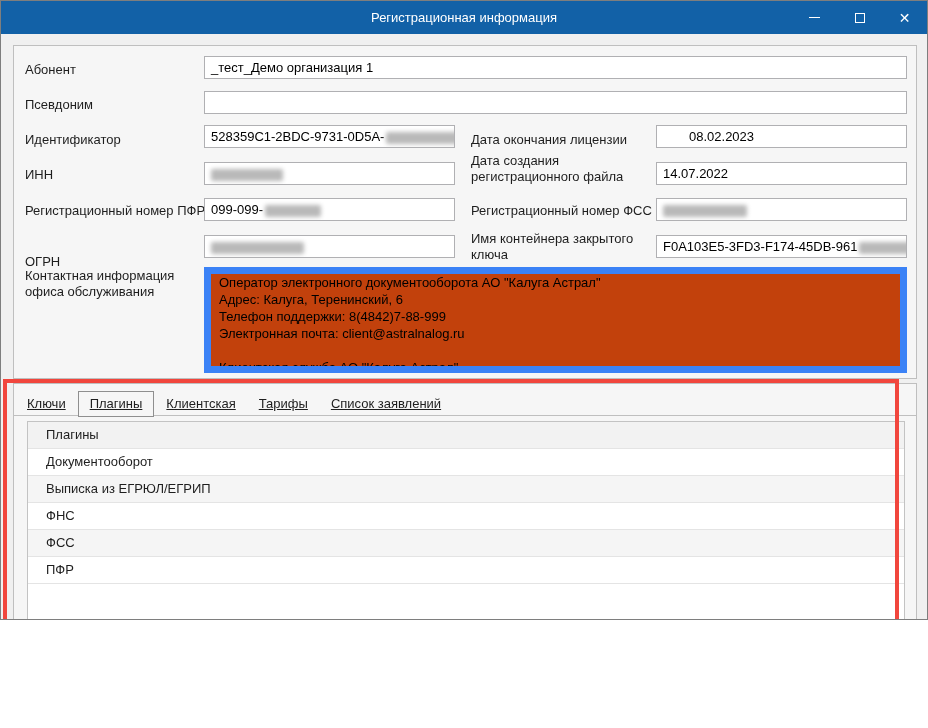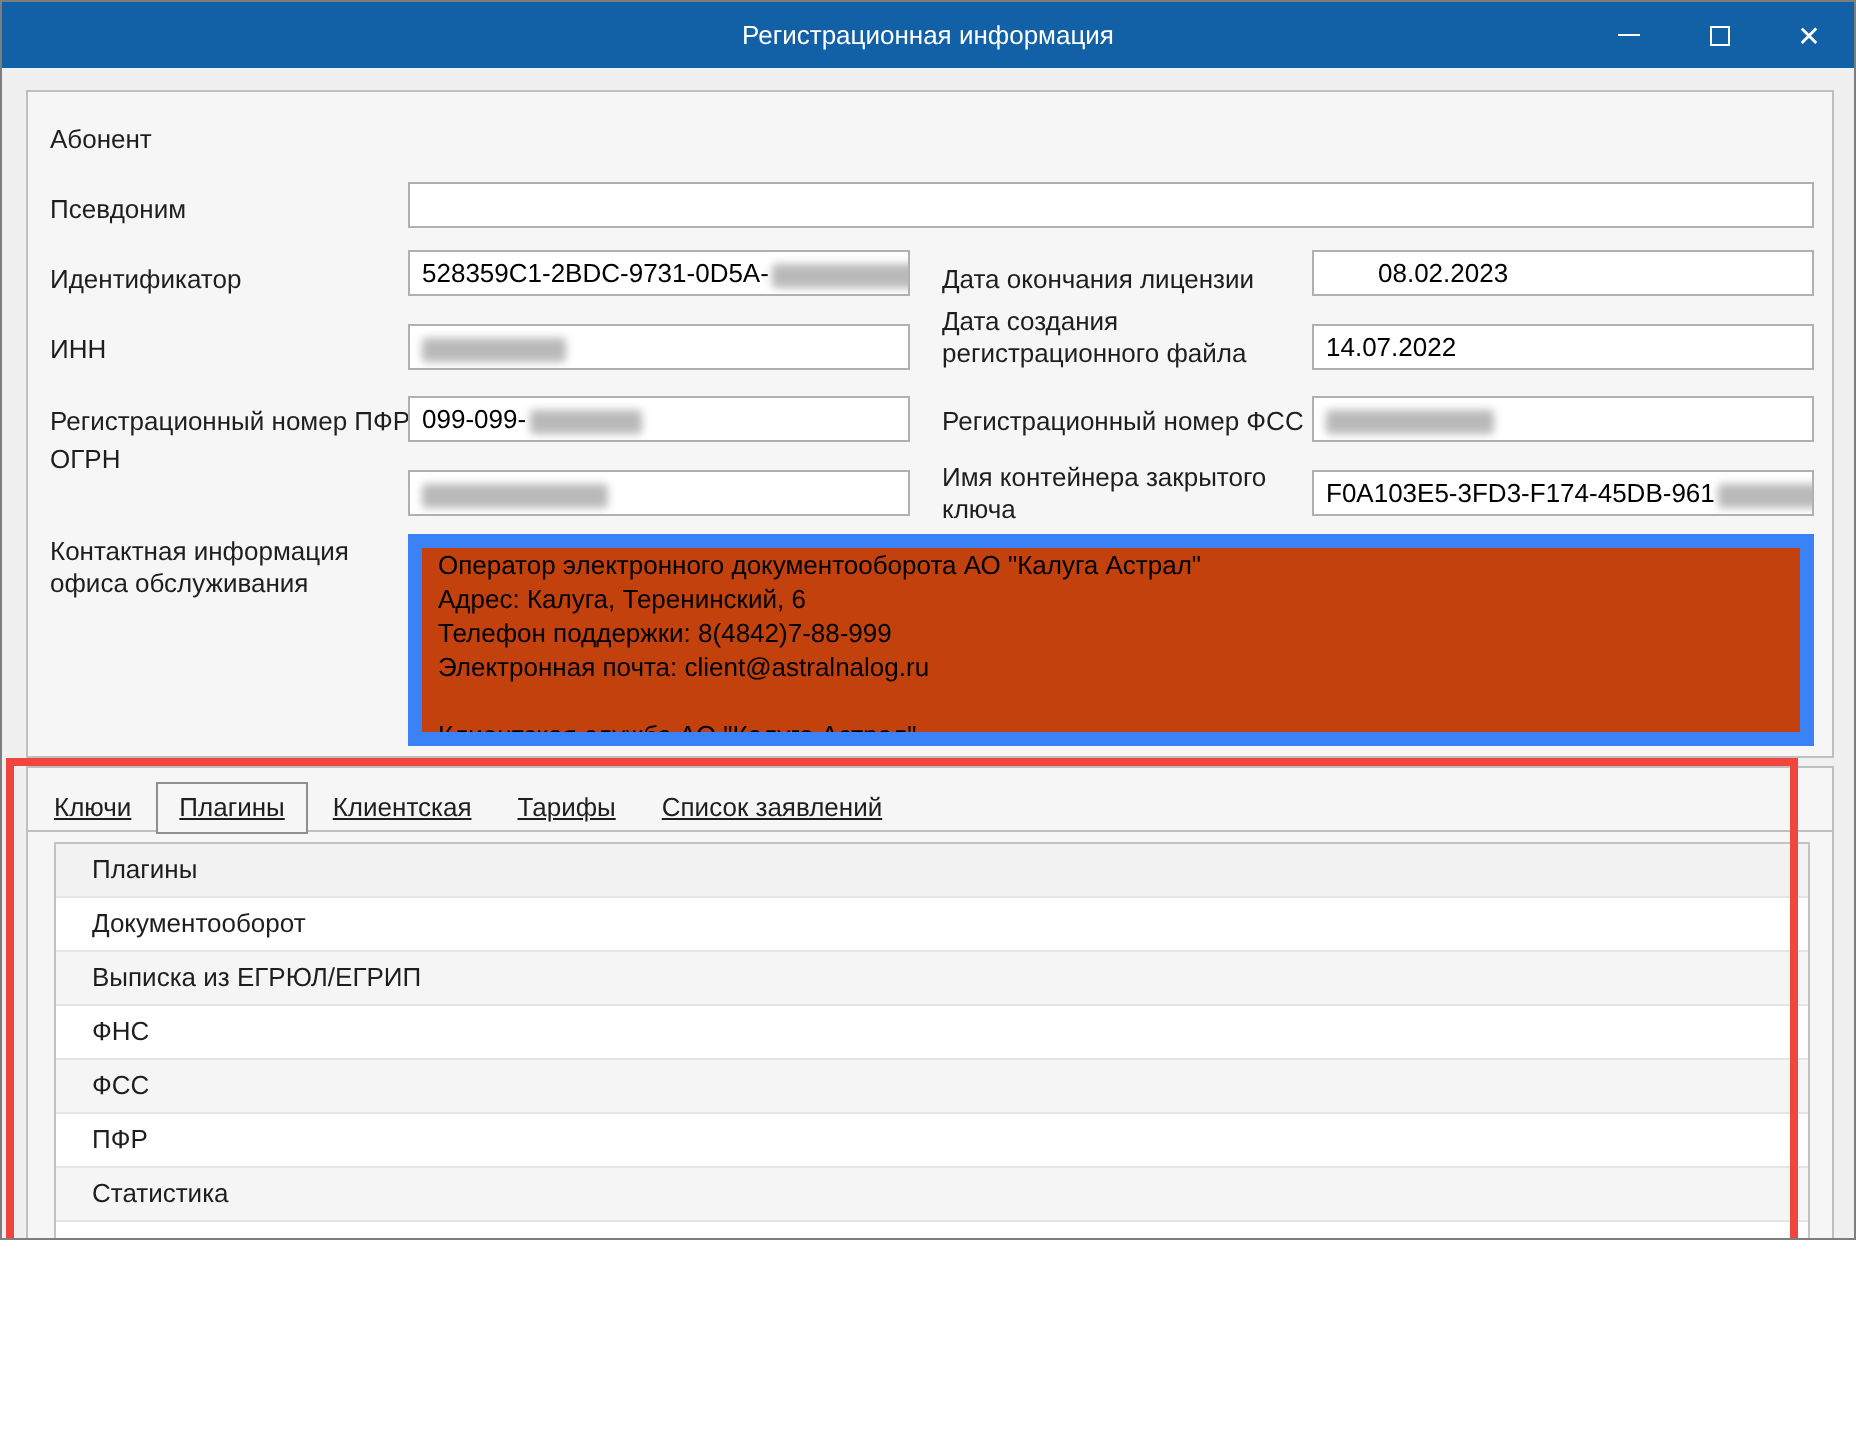--- a/index.html
+++ b/index.html
@@ -112,20 +112,23 @@
       </div>
       <div class="tb-btn">
         <span class="icon-close">✕</span>
       </div>
     </div>
   </div>
 
   <div class="top-panel"></div>
 
   <div class="flabel" style="left:24px; top:61px;">Абонент</div>
+  <div class="textbox" style="left:203px; top:55px; width:703px;">
+    <span>_тест_Демо организация 1</span>
+  </div>
 
   <div class="flabel" style="left:24px; top:96px;">Псевдоним</div>
   <div class="textbox" style="left:203px; top:90px; width:703px;">
     <span></span>
   </div>
 
   <div class="flabel" style="left:24px; top:131px;">Идентификатор</div>
   <div class="textbox" style="left:203px; top:124px; width:251px;">
     <span>528359C1-2BDC-9731-0D5A-</span><span class="blur" style="width:92px;"></span>
   </div>
@@ -133,21 +136,21 @@
   <div class="flabel" style="left:24px; top:166px;">ИНН</div>
   <div class="textbox" style="left:203px; top:161px; width:251px;">
     <span></span><span class="blur" style="width:72px; margin-left:0;"></span>
   </div>
 
   <div class="flabel" style="left:24px; top:202px;">Регистрационный номер ПФР</div>
   <div class="textbox" style="left:203px; top:197px; width:251px;">
     <span>099-099-</span><span class="blur" style="width:56px;"></span>
   </div>
 
-  <div class="flabel" style="left:24px; top:221px;">ОГРН</div>
+  <div class="flabel" style="left:24px; top:253px;">ОГРН</div>
   <div class="textbox" style="left:203px; top:234px; width:251px;">
     <span></span><span class="blur" style="width:93px; margin-left:0;"></span>
   </div>
 
   <div class="flabel" style="left:24px; top:267px; width:185px;">Контактная информация офиса обслуживания</div>
   <div class="textarea" style="left:203px; top:266px; width:703px; height:106px;">Оператор электронного документооборота АО "Калуга Астрал"
 Адрес: Калуга, Теренинский, 6
 Телефон поддержки: 8(4842)7-88-999
 Электронная почта: client@astralnalog.ru
 
@@ -184,21 +187,20 @@
     </div>
 
     <div class="ptable">
       <div class="t-row t-header">Плагины</div>
       <div class="t-body">
         <div class="t-row">Документооборот</div>
         <div class="t-row">Выписка из ЕГРЮЛ/ЕГРИП</div>
         <div class="t-row">ФНС</div>
         <div class="t-row">ФСС</div>
         <div class="t-row">ПФР</div>
-        <div class="t-row">Статистика</div>
       </div>
     </div>
   </div>
 
   <div class="highlight"></div>
 
   <div class="close-btn">Закрыть</div>
 
 </div>
 

